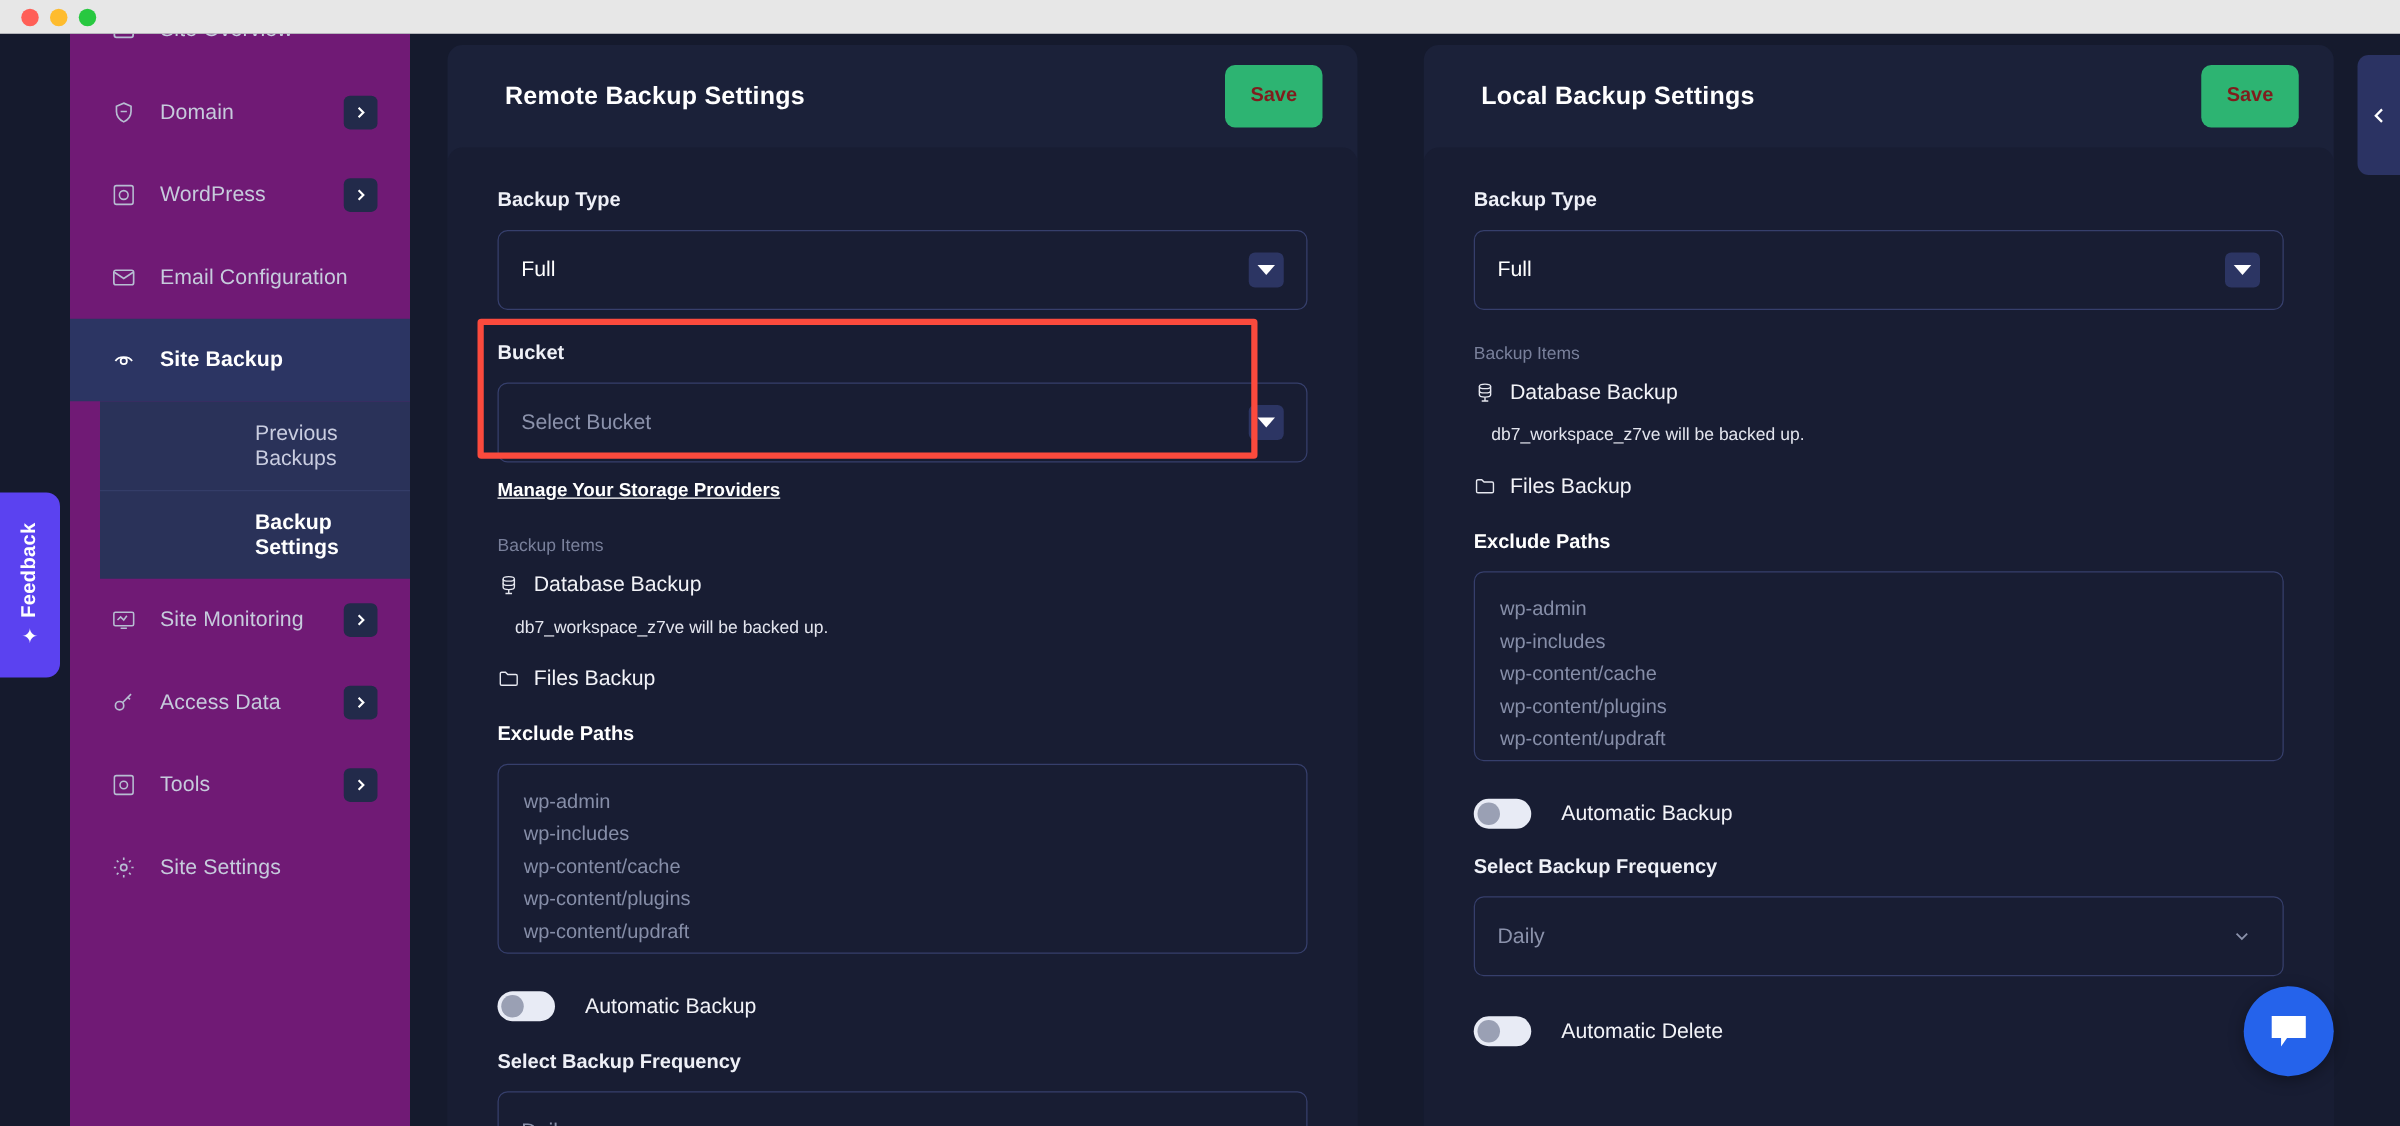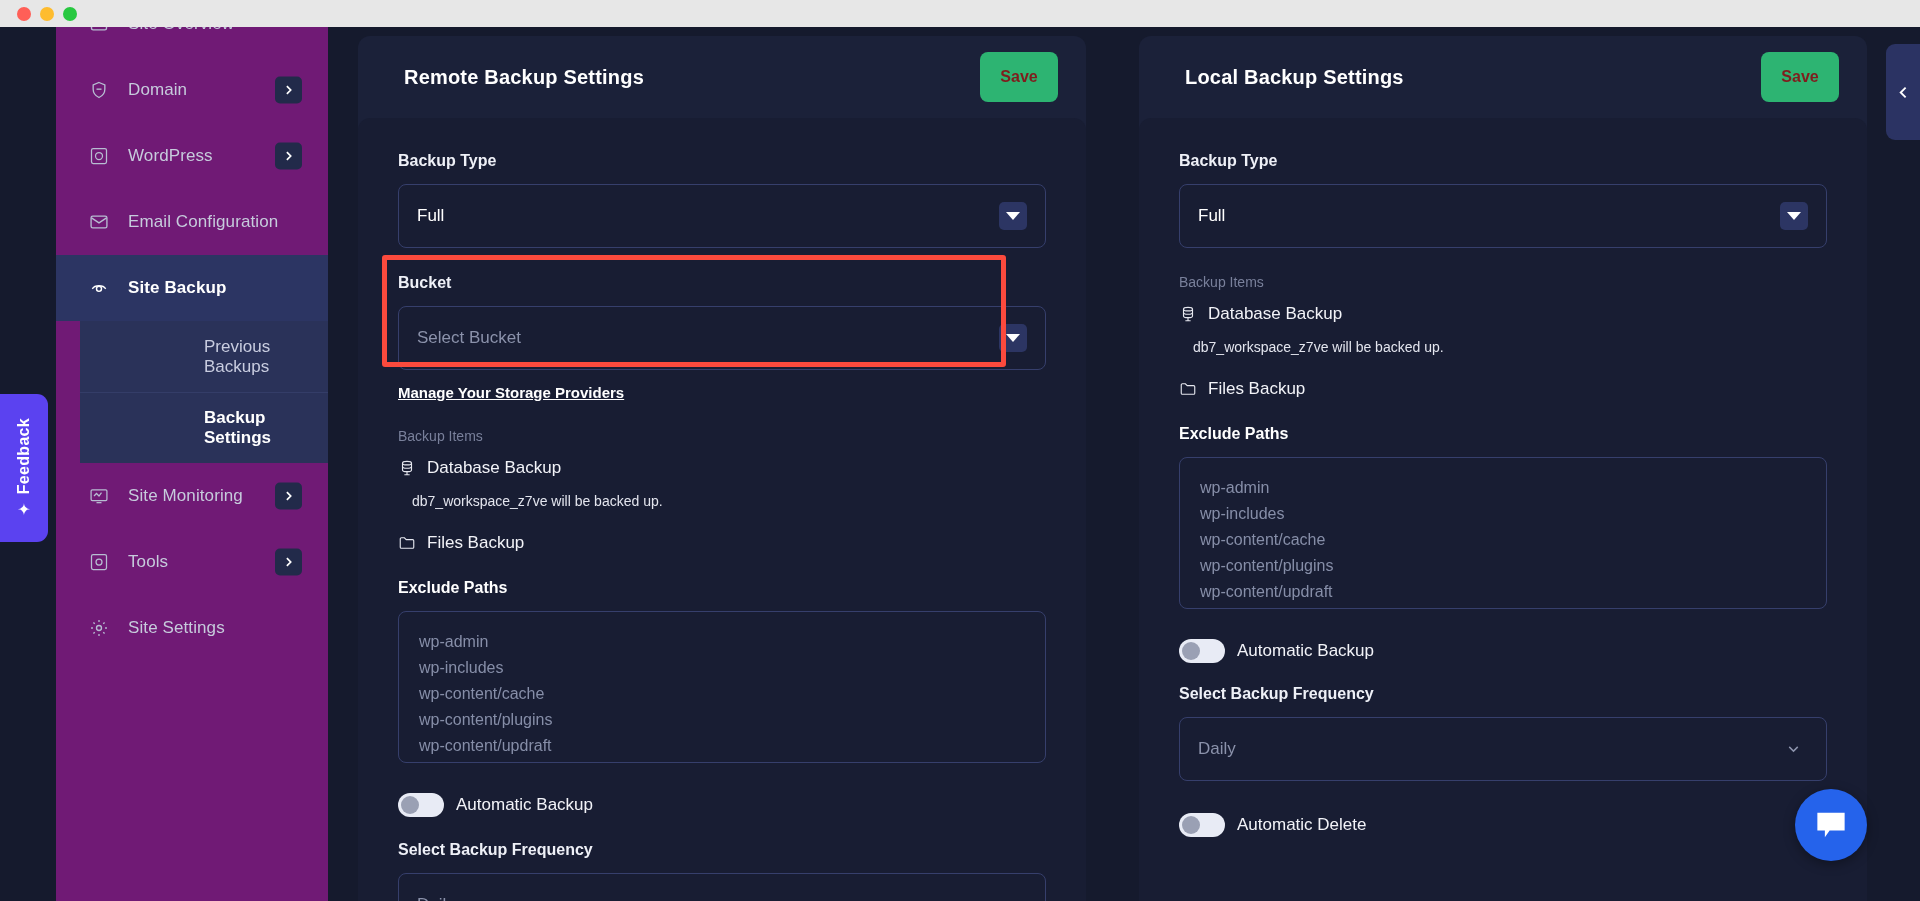--- a/index.html
+++ b/index.html
@@ -128,21 +128,21 @@
   .item-name { font-size: 17px; color: #f2f3f8; }
   .item-note { font-size: 14px; color: #e3e5ee; margin: 15px 0 0 14px; }
   .sec-head { font-size: 16px; color: #ffffff; font-weight: bold; margin: 26px 0 14px; }
 
   .paths-box {
     border: 1px solid #363f6c; border-radius: 8px; height: 152px;
     overflow: hidden; padding: 17px 20px 0 20px; cursor: text;
   }
   .path-line { font-size: 16px; color: #868ea8; line-height: 26px; white-space: nowrap; }
 
-  .toggle-row { display: flex; align-items: center; gap: 12px; margin-top: 30px; }
+  .toggle-row { display: flex; align-items: center; gap: 24px; margin-top: 30px; }
   .toggle {
     width: 46px; height: 24px; border-radius: 13px; background: #e8ebf5;
     position: relative; cursor: pointer; flex: 0 0 46px;
   }
   .toggle .knob {
     position: absolute; left: 3px; top: 3px; width: 18px; height: 18px;
     border-radius: 50%; background: #9aa0b4;
   }
   .toggle-label { font-size: 17px; color: #f2f3f8; }
 
@@ -267,20 +267,35 @@
         </svg>
       </span>
       <span class="nav-label">Site Monitoring</span>
       <span class="chev-box">
         <svg viewBox="0 0 24 24" fill="none" stroke="currentColor" stroke-width="3.2">
             <path d="M9 5l7 7-7 7"></path>
           </svg>
       </span>
     </div>
 
+    <div class="nav-item">
+      <span class="ico">
+        <svg viewBox="0 0 24 24" fill="none" stroke="currentColor" stroke-width="1.6">
+          <circle cx="8" cy="15" r="4"></circle>
+            <path d="M11 12l8-8"></path>
+            <path d="M16 7l2 2"></path>
+        </svg>
+      </span>
+      <span class="nav-label">Access Data</span>
+      <span class="chev-box">
+        <svg viewBox="0 0 24 24" fill="none" stroke="currentColor" stroke-width="3.2">
+            <path d="M9 5l7 7-7 7"></path>
+          </svg>
+      </span>
+    </div>
 
     <div class="nav-item">
       <span class="ico">
         <svg viewBox="0 0 24 24" fill="none" stroke="currentColor" stroke-width="1.5">
           <rect x="3" y="3" width="18" height="18" rx="2"></rect>
             <circle cx="12" cy="12" r="3.6"></circle>
         </svg>
       </span>
       <span class="nav-label">Tools</span>
       <span class="chev-box">

